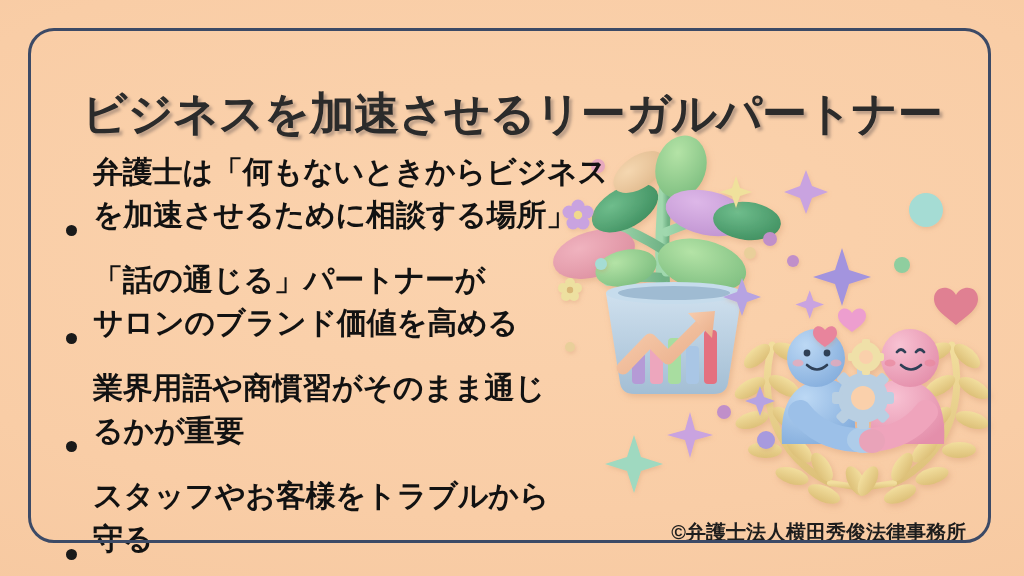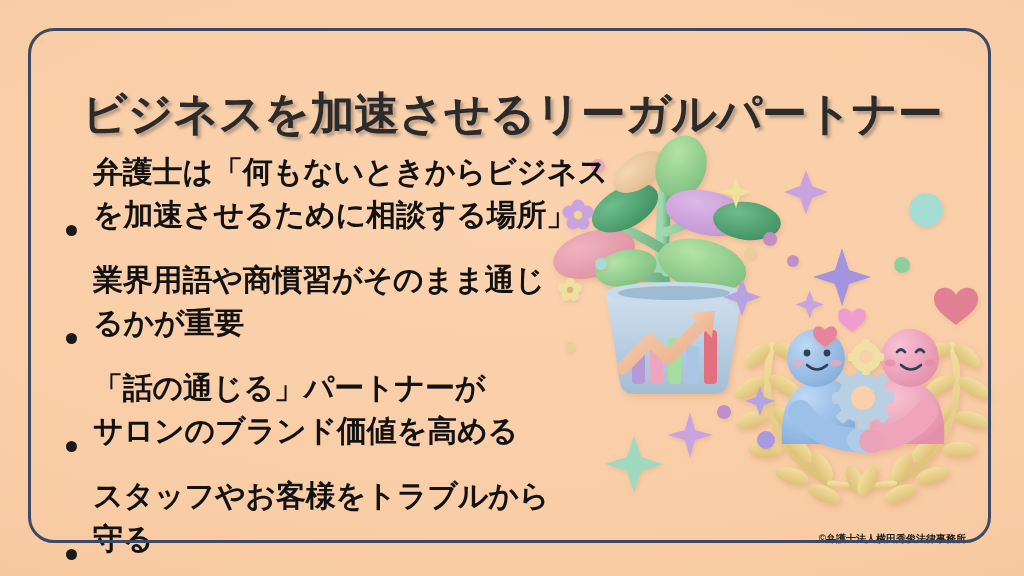--- a/index.html
+++ b/index.html
@@ -83,21 +83,21 @@
     color: #121212;
     letter-spacing: -0.2px;
     white-space: pre-line;
   }
 
   
   .footer {
     position: absolute;
     right: 58px;
     bottom: 30px;
-    font-size: 10px;
+    font-size: 20px;
     font-weight: 700;
     color: #1d1d1d;
     z-index: 30;
     white-space: nowrap;
   }
 
   
   .art {
     position: absolute;
     left: 0; top: 0;
@@ -358,27 +358,27 @@
   <h1 class="title">ビジネスを加速させるリーガルパートナー</h1>
 
   <ul class="bullets" style="list-style:none;margin:0;padding:0;">
     <li class="bullet">
       <span class="bullet-dot"></span>
       <span class="bullet-text">弁護士は「何もないときからビジネス
 を加速させるために相談する場所」</span>
     </li>
     <li class="bullet">
       <span class="bullet-dot"></span>
-      <span class="bullet-text">業界用語や商慣習がそのまま通じ
-るかが重要</span>
+      <span class="bullet-text">「話の通じる」パートナーが
+サロンのブランド価値を高める</span>
     </li>
     <li class="bullet">
       <span class="bullet-dot"></span>
-      <span class="bullet-text">「話の通じる」パートナーが
-サロンのブランド価値を高める</span>
+      <span class="bullet-text">業界用語や商慣習がそのまま通じ
+るかが重要</span>
     </li>
     <li class="bullet">
       <span class="bullet-dot"></span>
       <span class="bullet-text">スタッフやお客様をトラブルから
 守る</span>
     </li>
   </ul>
 
   <div class="footer">©弁護士法人横田秀俊法律事務所</div>
 

